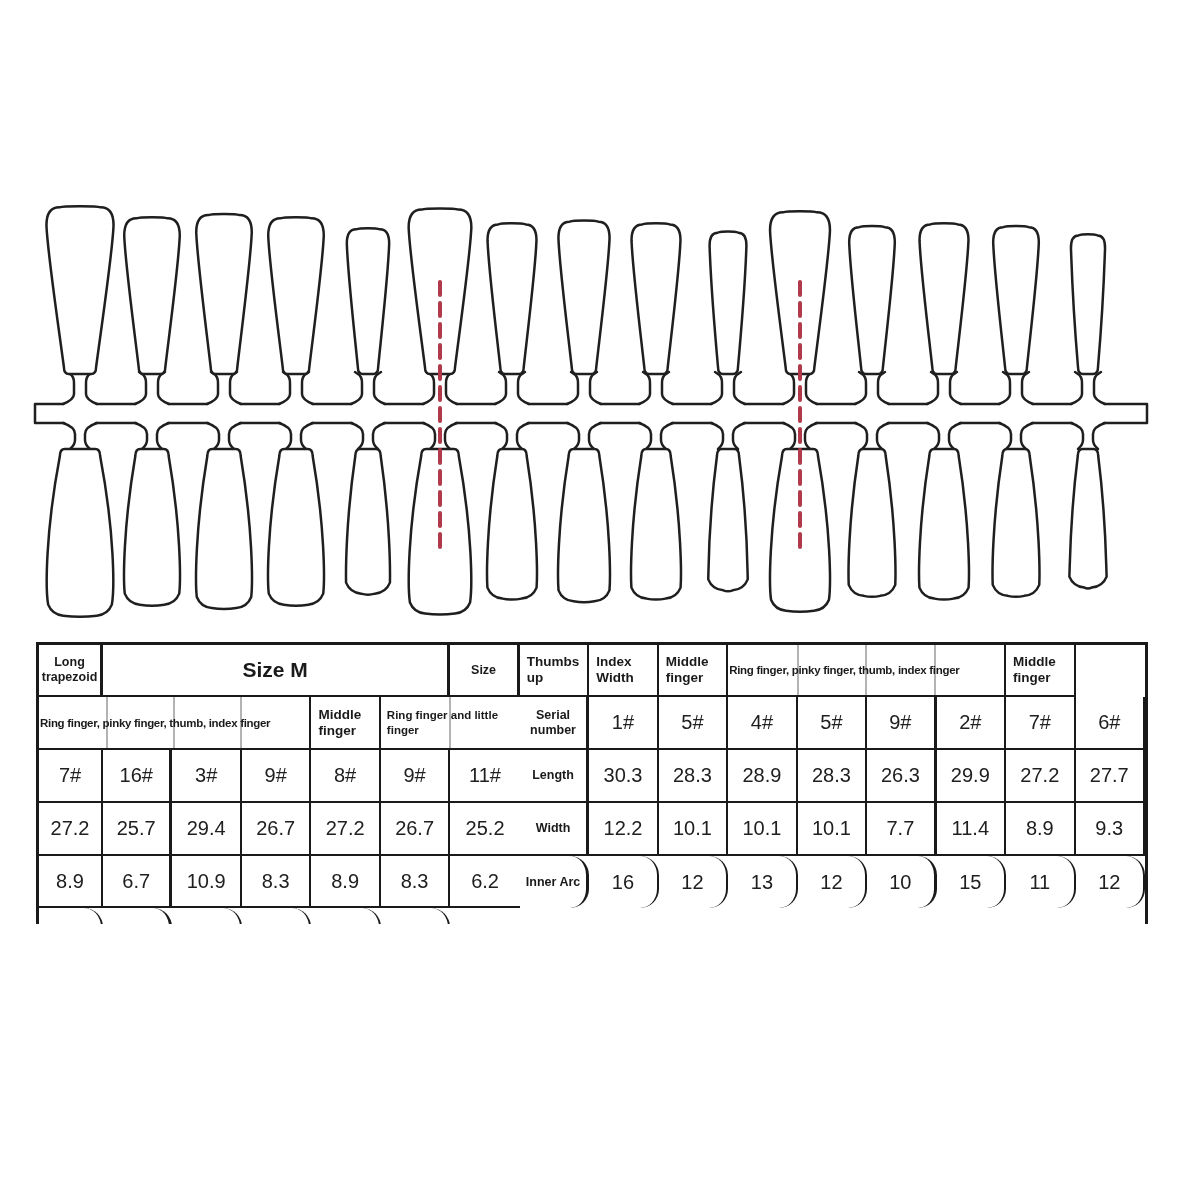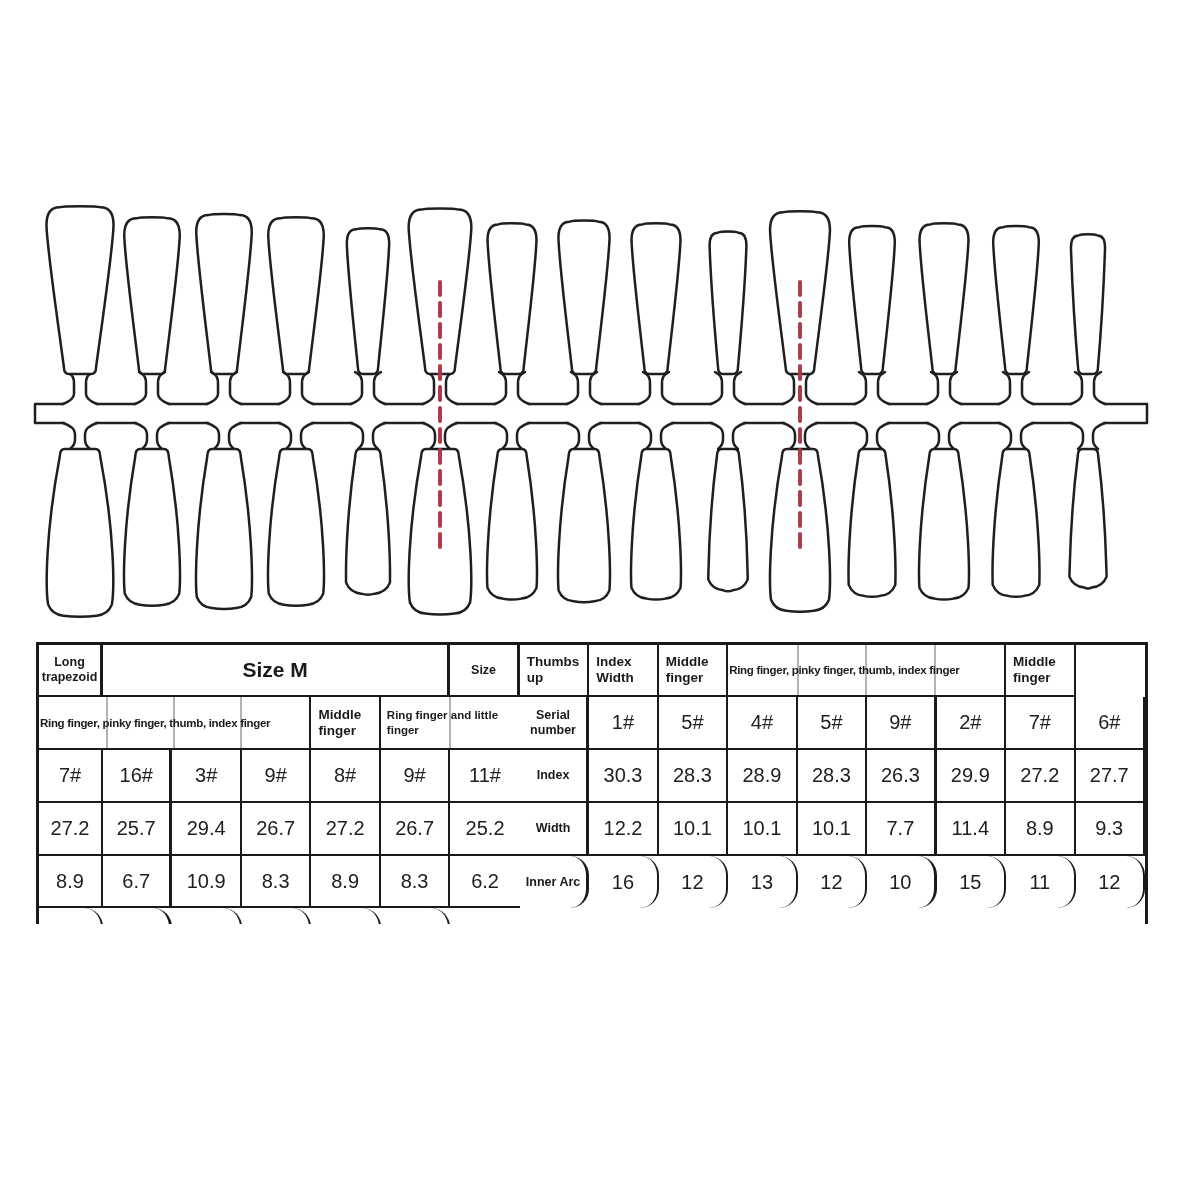--- a/index.html
+++ b/index.html
@@ -194,21 +194,21 @@
     <div class="cell num">7#</div>
     <div class="cell num">6#</div>
     <div class="cell num">7#</div>
     <div class="cell num gsep">16#</div>
     <div class="cell num">3#</div>
     <div class="cell num">9#</div>
     <div class="cell num">8#</div>
     <div class="cell num">9#</div>
     <div class="cell num last-col">11#</div>
 
-    <div class="cell rowhdr gsep">Index</div>
+    <div class="cell rowhdr gsep">Length</div>
     <div class="cell num">30.3</div>
     <div class="cell num">28.3</div>
     <div class="cell num">28.9</div>
     <div class="cell num">28.3</div>
     <div class="cell num gsep">26.3</div>
     <div class="cell num">29.9</div>
     <div class="cell num">27.2</div>
     <div class="cell num">27.7</div>
     <div class="cell num">27.2</div>
     <div class="cell num gsep">25.7</div>

